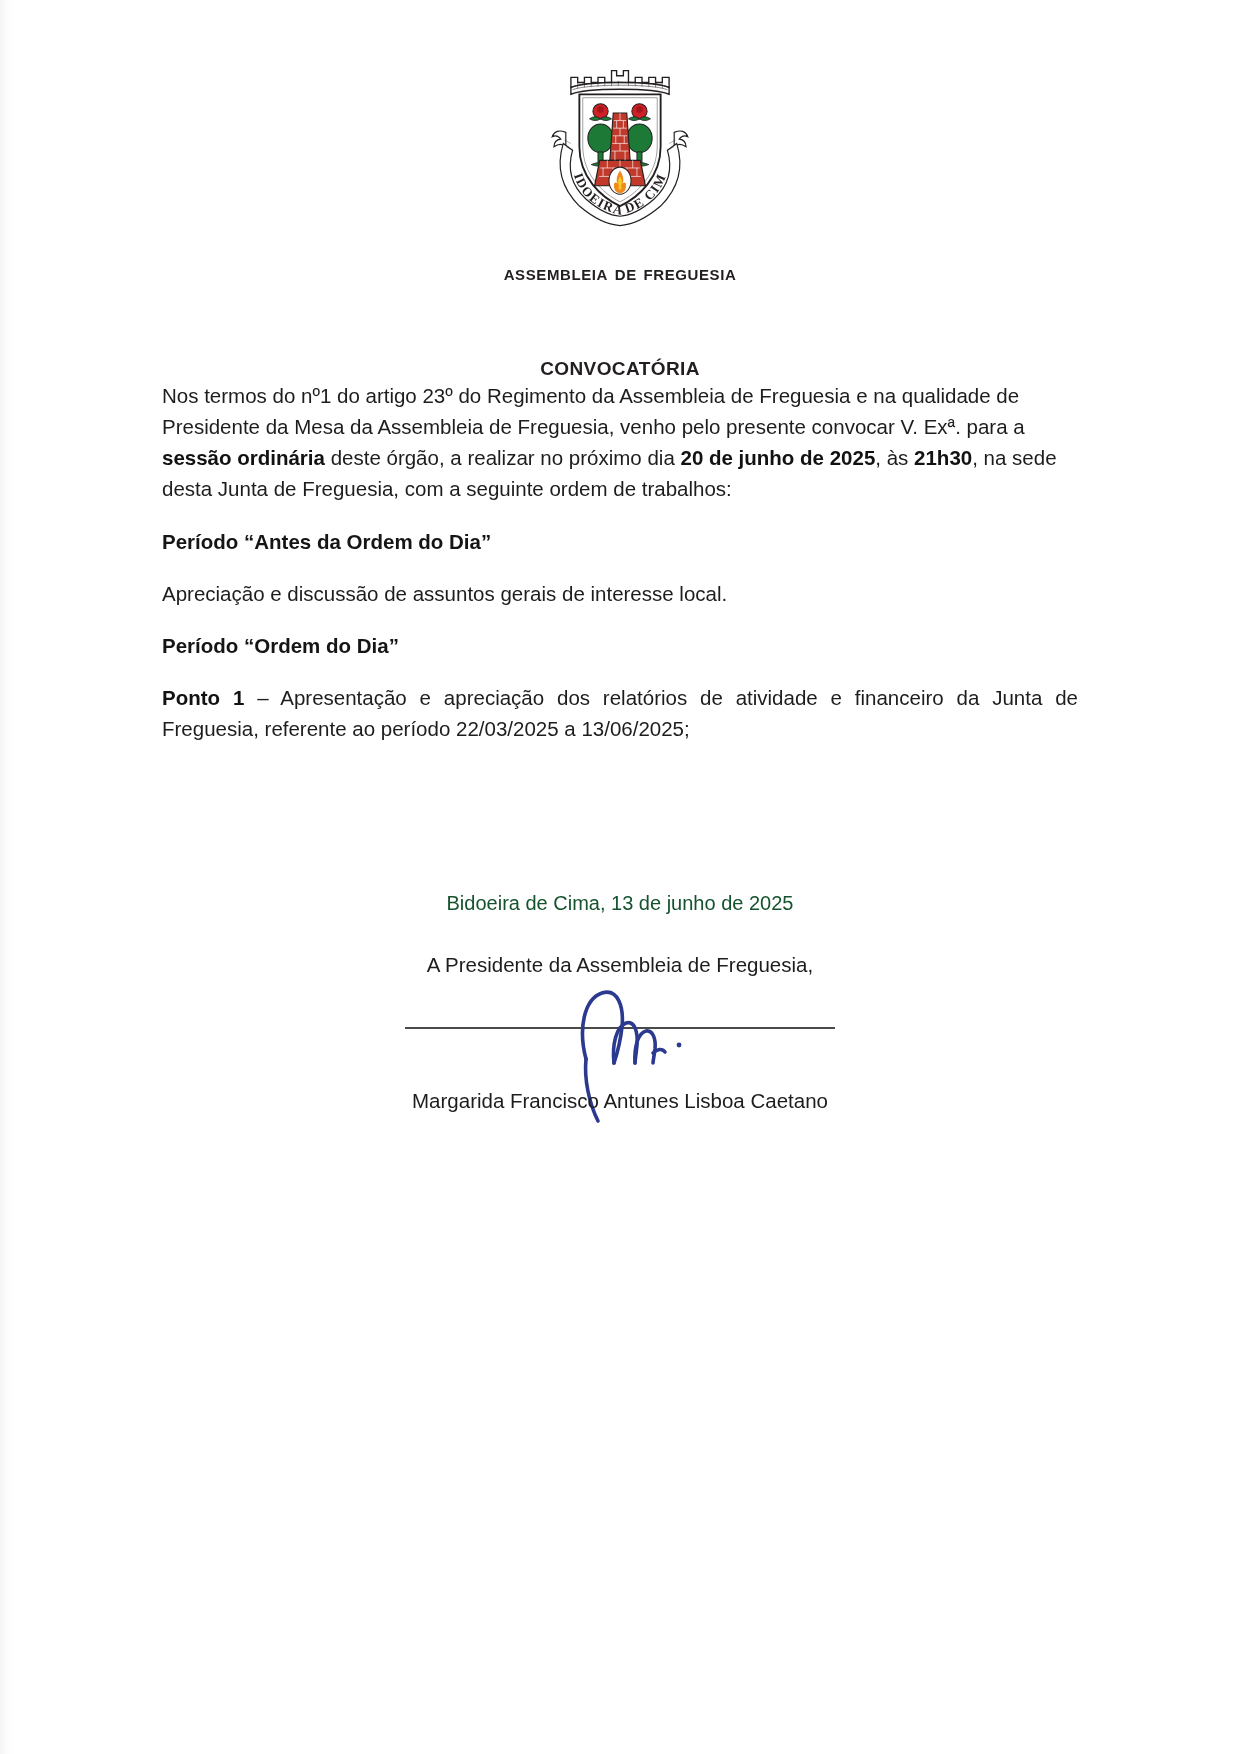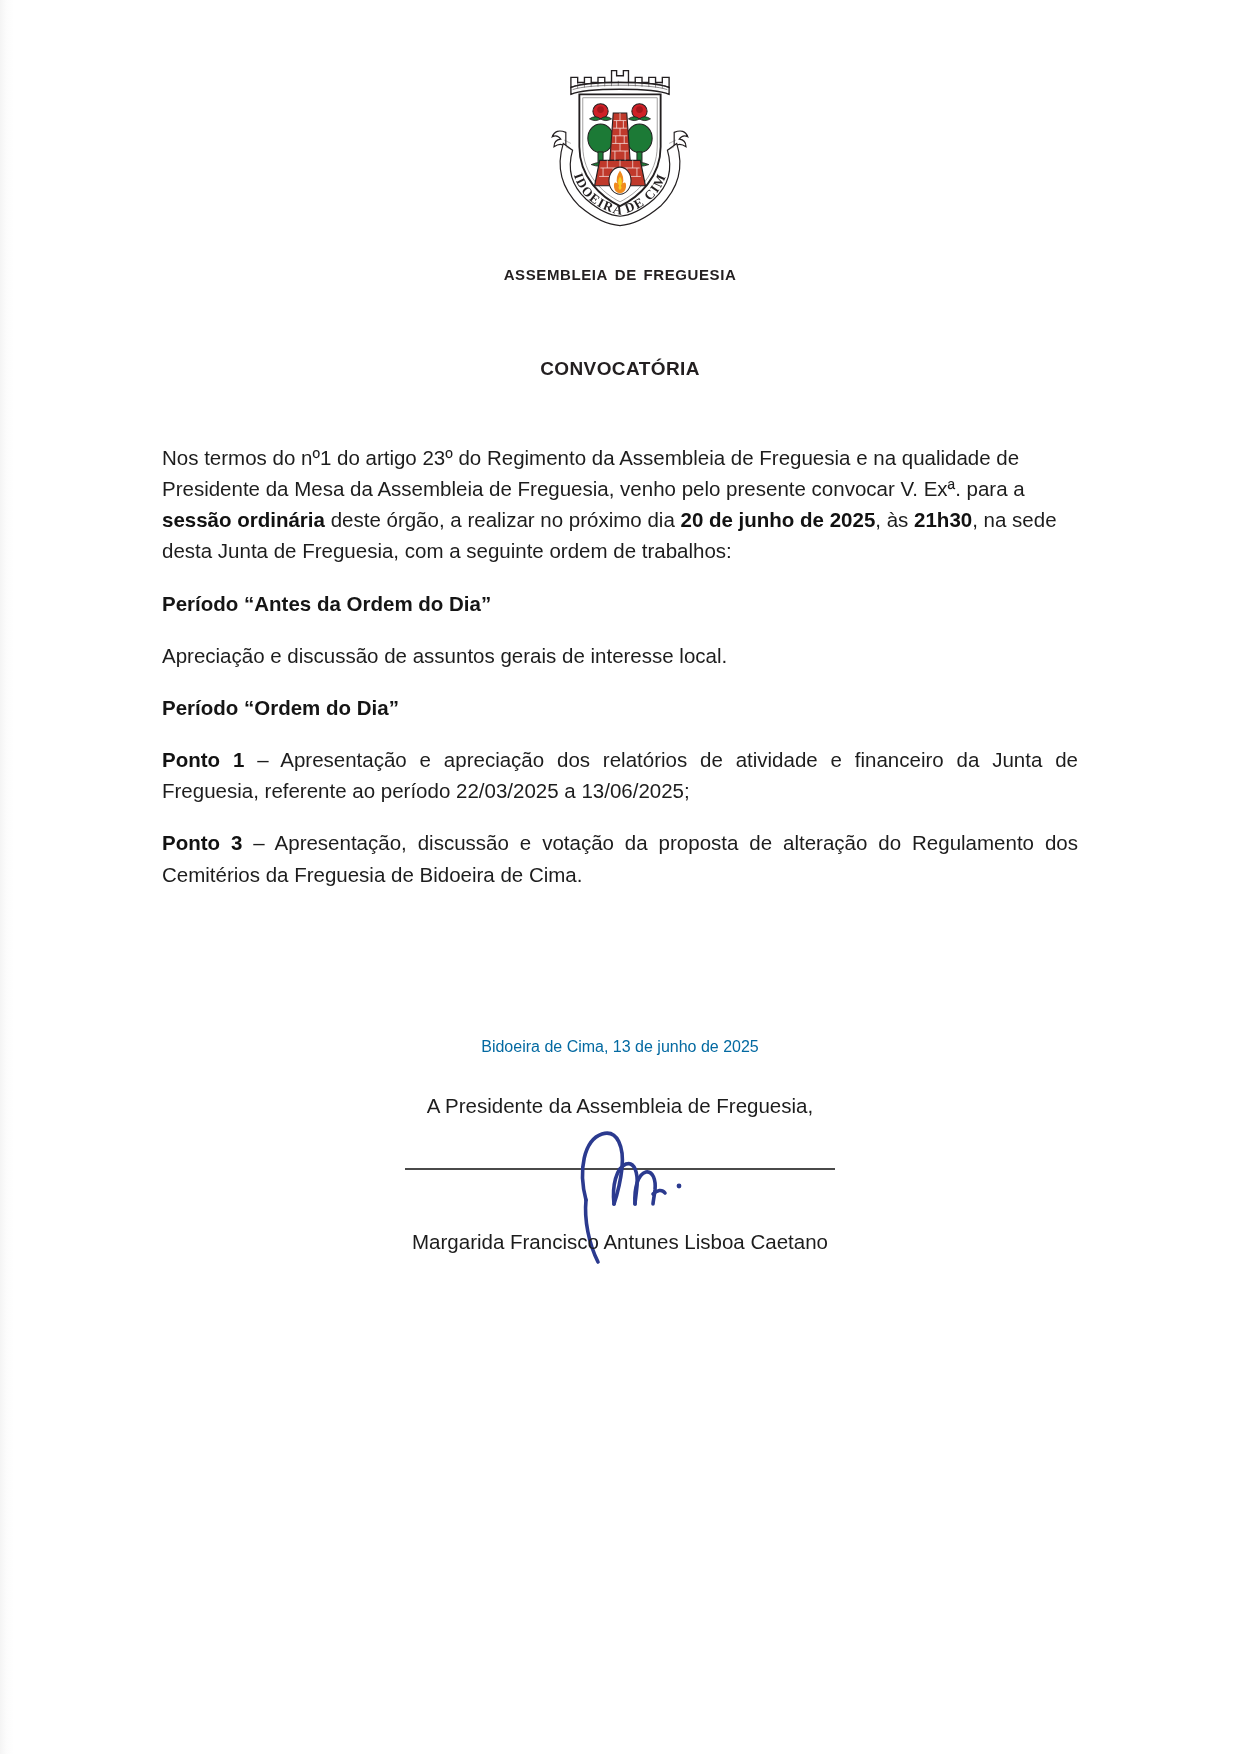--- a/index.html
+++ b/index.html
@@ -68,21 +68,20 @@
     text-align: center;
     margin-top: 72px;
     font-weight: bold;
     font-size: 19px;
     letter-spacing: .4px;
     color: #231f20;
   }
 
   
   .body-block {
-    margin-top: 62px;
   }
 
   p.para {
     margin: 0 0 21px 0;
     font-size: 20.5px;
     line-height: 1.52;
     text-align: justify;
     text-justify: inter-word;
     color: #1d1d1d;
     hyphens: none;
@@ -111,22 +110,22 @@
 
   b, .b { font-weight: bold; color: #121212; }
 
   
   .footer {
     margin-top: 148px;
     text-align: center;
   }
 
   .place-date {
-    font-size: 16px;
-    color: #0369a1;
+    font-size: 20px;
+    color: #14532d;
   }
 
   .signer-role {
     margin-top: 38px;
     font-size: 20.5px;
     color: #1d1d1d;
   }
 
   .sig-area {
     position: relative;
@@ -261,21 +260,20 @@
 
     <p class="section-head">Período “Antes da Ordem do Dia”</p>
 
     <p class="para">Apreciação e discussão de assuntos gerais de interesse local.</p>
 
     <p class="section-head">Período “Ordem do Dia”</p>
 
     <p class="item"><b>Ponto 1</b><span> – </span><span>Apresentação e apreciação dos relatórios de atividade e financeiro da Junta de Freguesia, referente ao período 22/03/2025 a 13/06/2025;</span></p>
 
 
-    <p class="item"><b>Ponto 3</b><span> – </span><span>Apresentação, discussão e votação da proposta de alteração do Regulamento dos Cemitérios da Freguesia de Bidoeira de Cima.</span></p>
   </div>
 
   <div class="footer">
 
     <div class="place-date">Bidoeira de Cima, 13 de junho de 2025</div>
 
     <div class="signer-role">A Presidente da Assembleia de Freguesia,</div>
 
     <div class="sig-area">
       <div class="sig-line"></div>

